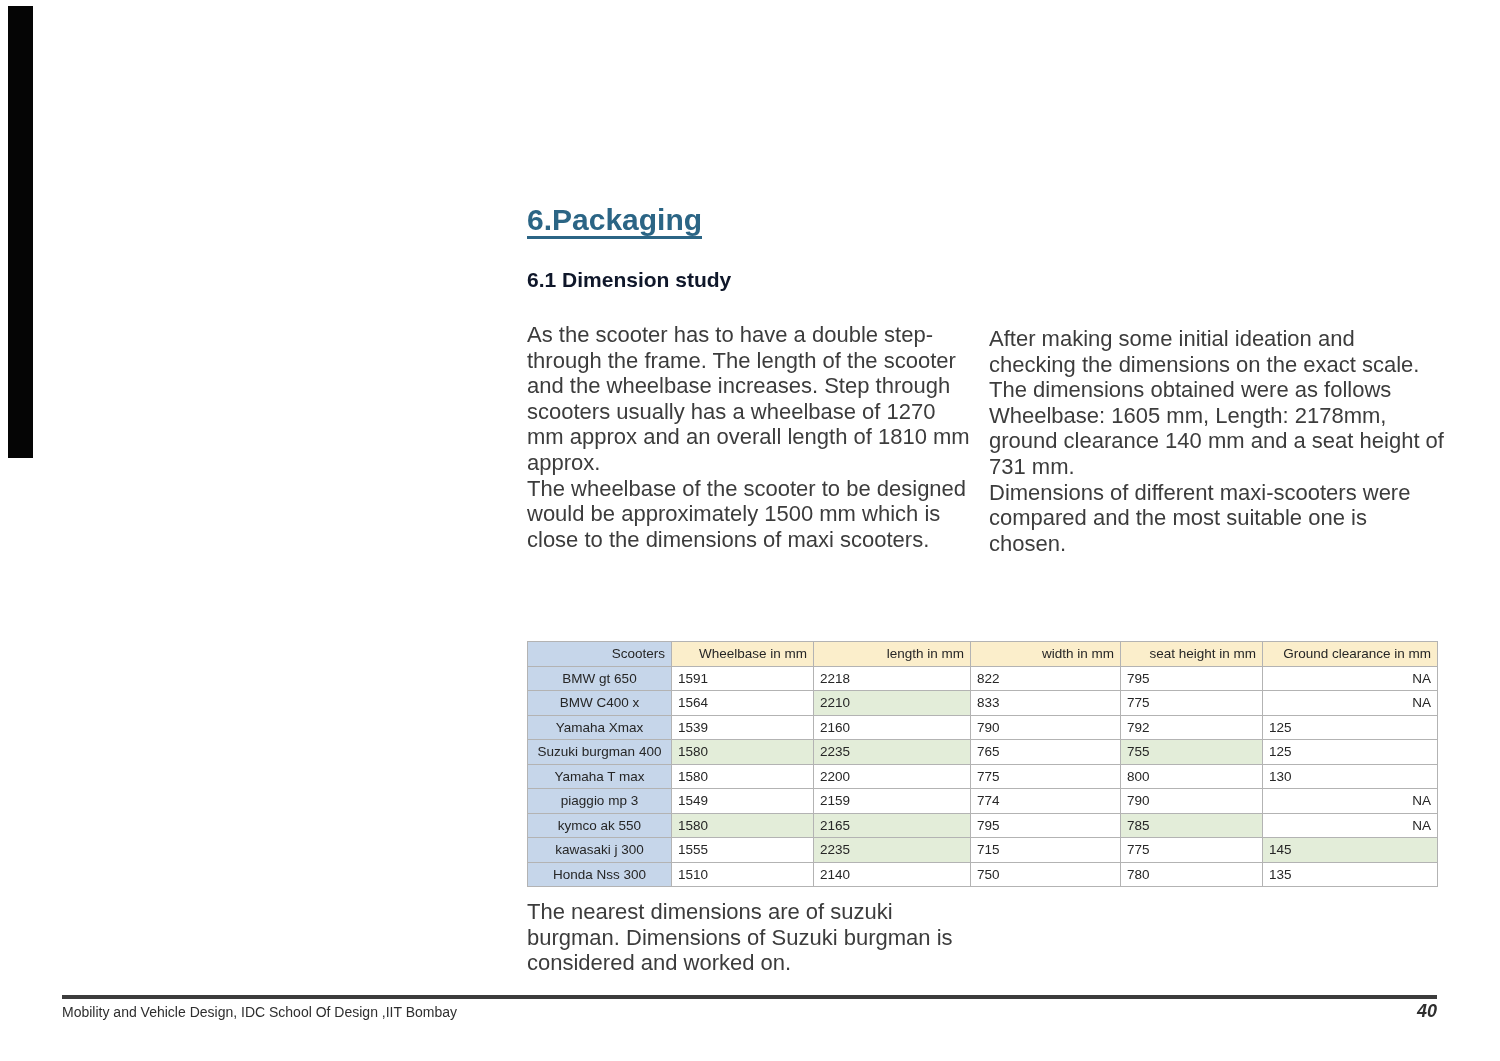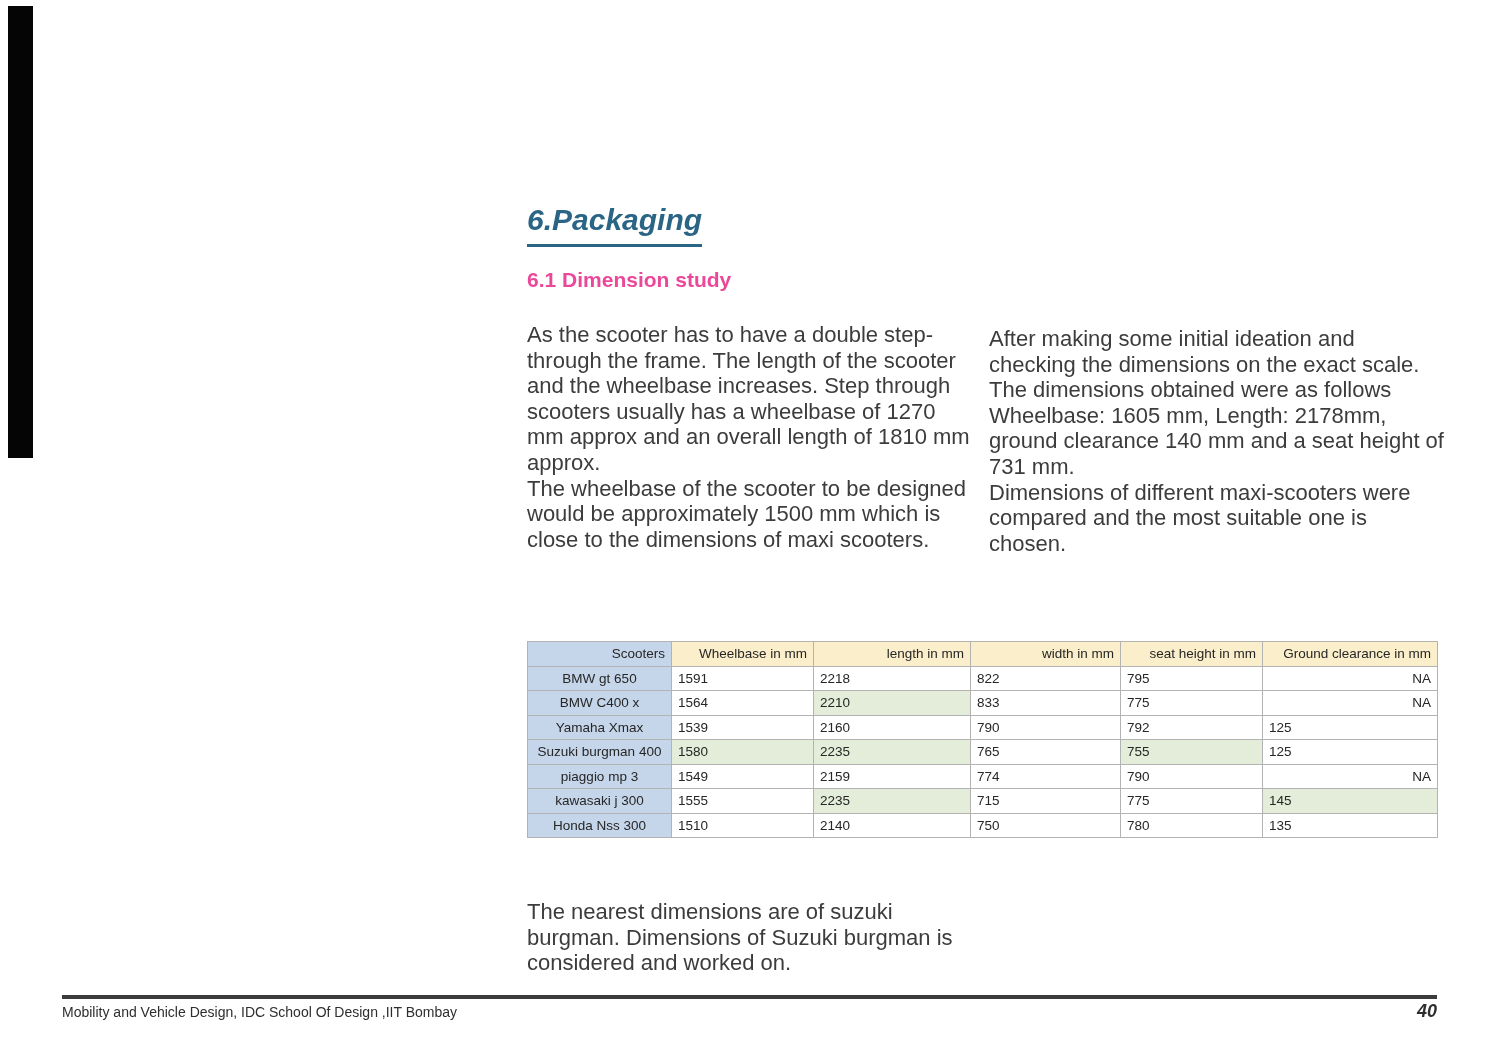--- a/index.html
+++ b/index.html
@@ -27,31 +27,30 @@
     position: absolute;
     left: 527px;
     top: 203px;
     margin: 0;
     font-size: 30px;
     font-weight: bold;
     color: var(--heading-color, #2b6585);
   }
   .heading .underlined {
     border-bottom: 3px solid currentColor;
-    padding-bottom: 8px;
-    font-style: italic;
+    padding-bottom: 0;
   }
   .subheading {
     position: absolute;
     left: 527px;
     top: 268px;
     margin: 0;
     font-size: 21px;
     font-weight: bold;
-    color: #ec4899;
+    color: #0f172a;
   }
   .para {
     position: absolute;
     font-size: 22px;
     line-height: 25.6px;
     color: #3c3c3c;
     white-space: pre-line;
   }
   .para.left-col  { left: 527px; top: 322px; width: 470px; }
   .para.right-col { left: 989px; top: 326px; width: 470px; }
@@ -193,25 +192,41 @@
         </tr>
         <tr>
           <td class="label-cell">Suzuki burgman 400</td>
           <td class="num-cell hl">1580</td>
           <td class="num-cell hl">2235</td>
           <td class="num-cell">765</td>
           <td class="num-cell hl">755</td>
           <td class="num-cell">125</td>
         </tr>
         <tr>
+          <td class="label-cell">Yamaha T max</td>
+          <td class="num-cell">1580</td>
+          <td class="num-cell">2200</td>
+          <td class="num-cell">775</td>
+          <td class="num-cell">800</td>
+          <td class="num-cell">130</td>
+        </tr>
+        <tr>
           <td class="label-cell">piaggio mp 3</td>
           <td class="num-cell">1549</td>
           <td class="num-cell">2159</td>
           <td class="num-cell">774</td>
           <td class="num-cell">790</td>
+          <td class="na-cell">NA</td>
+        </tr>
+        <tr>
+          <td class="label-cell">kymco ak 550</td>
+          <td class="num-cell hl">1580</td>
+          <td class="num-cell hl">2165</td>
+          <td class="num-cell">795</td>
+          <td class="num-cell hl">785</td>
           <td class="na-cell">NA</td>
         </tr>
         <tr>
           <td class="label-cell">kawasaki j 300</td>
           <td class="num-cell">1555</td>
           <td class="num-cell hl">2235</td>
           <td class="num-cell">715</td>
           <td class="num-cell">775</td>
           <td class="num-cell hl">145</td>
         </tr>

